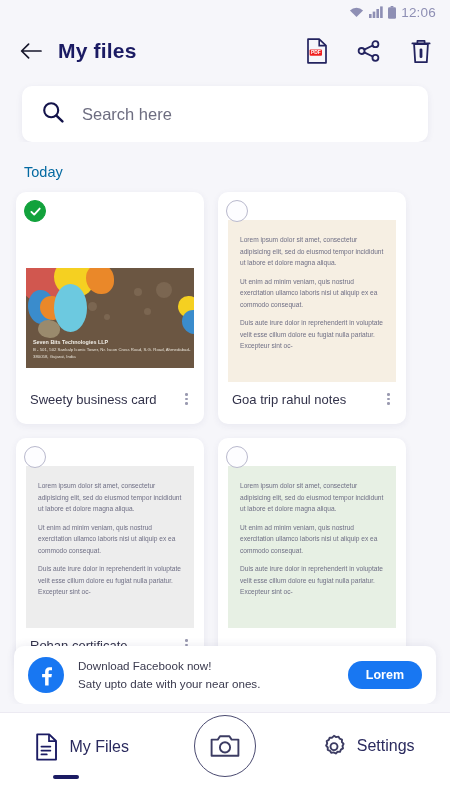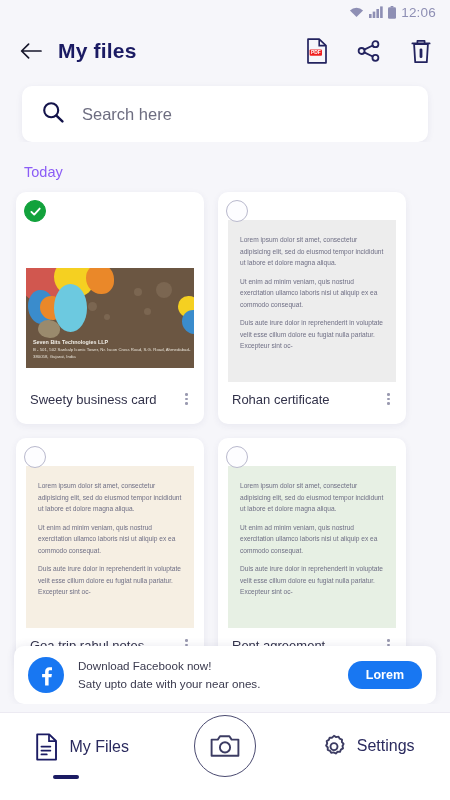--- a/index.html
+++ b/index.html
@@ -38,21 +38,21 @@
     justify-content: space-between;
   }
   .search-input {
     border: none; outline: none; background: transparent; flex: 1;
     font-family: "Liberation Sans", sans-serif; font-size: 16.5px; color: #3a3a50;
   }
   .search-input::placeholder { color: #6d6d80; }
 
   
   .content { padding: 0 16px; background: #f6f6fa; height: 562px; overflow: hidden; position: relative; }
-  .section-label { font-size: 14.5px; color: #8b5cf6; padding: 22px 8px 12px 8px; }
+  .section-label { font-size: 14.5px; color: #0369a1; padding: 22px 8px 12px 8px; }
 
   .grid { display: flex; flex-wrap: wrap; gap: 14px 14px; }
   .card {
     width: 188px; background: #fff; border-radius: 10px;
     box-shadow: 0 2px 7px rgba(60,60,110,.07);
     position: relative; padding: 10px 10px 8px 10px;
   }
   .sel {
     position: absolute; top: 8px; left: 8px; width: 22px; height: 22px;
     border-radius: 50%; z-index: 3; cursor: pointer;
@@ -222,67 +222,59 @@
           <div class="dots">
               <i></i>
               <i></i>
               <i></i>
             </div>
         </div>
       </div>
 
       <div class="card">
         <div class="sel off"></div>
+        <div class="thumb doc-thumb" style="background:#f6efe3;">
+          <p>Lorem ipsum dolor sit amet, consectetur adipisicing elit, sed do eiusmod tempor incididunt ut labore et dolore magna aliqua.</p>
+          <p>Ut enim ad minim veniam, quis nostrud exercitation ullamco laboris nisi ut aliquip ex ea commodo consequat.</p>
+          <p>Duis aute irure dolor in reprehenderit in voluptate velit esse cillum dolore eu fugiat nulla pariatur. Excepteur sint oc-</p>
+        </div>
+        <div class="card-foot">
+          <div class="card-name">Goa trip rahul notes</div>
+          <div class="dots">
+              <i></i>
+              <i></i>
+              <i></i>
+            </div>
+        </div>
+      </div>
+
+      <div class="card">
+        <div class="sel off"></div>
         <div class="thumb doc-thumb" style="background:#ededed;">
           <p>Lorem ipsum dolor sit amet, consectetur adipisicing elit, sed do eiusmod tempor incididunt ut labore et dolore magna aliqua.</p>
           <p>Ut enim ad minim veniam, quis nostrud exercitation ullamco laboris nisi ut aliquip ex ea commodo consequat.</p>
           <p>Duis aute irure dolor in reprehenderit in voluptate velit esse cillum dolore eu fugiat nulla pariatur. Excepteur sint oc-</p>
         </div>
         <div class="card-foot">
           <div class="card-name">Rohan certificate</div>
-          <div class="dots">
-              <i></i>
-              <i></i>
-              <i></i>
-            </div>
-        </div>
-      </div>
-
-      <div class="card">
-        <div class="sel off"></div>
-        <div class="thumb doc-thumb" style="background:#f6efe3;">
-          <p>Lorem ipsum dolor sit amet, consectetur adipisicing elit, sed do eiusmod tempor incididunt ut labore et dolore magna aliqua.</p>
-          <p>Ut enim ad minim veniam, quis nostrud exercitation ullamco laboris nisi ut aliquip ex ea commodo consequat.</p>
-          <p>Duis aute irure dolor in reprehenderit in voluptate velit esse cillum dolore eu fugiat nulla pariatur. Excepteur sint oc-</p>
-        </div>
-        <div class="card-foot">
-          <div class="card-name">Goa trip rahul notes</div>
           <div class="dots">
               <i></i>
               <i></i>
               <i></i>
             </div>
         </div>
       </div>
 
       <div class="card">
         <div class="sel off"></div>
         <div class="thumb doc-thumb" style="background:#e7f0e4;">
           <p>Lorem ipsum dolor sit amet, consectetur adipisicing elit, sed do eiusmod tempor incididunt ut labore et dolore magna aliqua.</p>
           <p>Ut enim ad minim veniam, quis nostrud exercitation ullamco laboris nisi ut aliquip ex ea commodo consequat.</p>
           <p>Duis aute irure dolor in reprehenderit in voluptate velit esse cillum dolore eu fugiat nulla pariatur. Excepteur sint oc-</p>
         </div>
-        <div class="card-foot">
-          <div class="card-name">Rent agreement</div>
-          <div class="dots">
-              <i></i>
-              <i></i>
-              <i></i>
-            </div>
-        </div>
       </div>
 
     </div>
 
     <div class="ad">
       <div class="fb-logo">
         <svg width="22" height="22" viewBox="0 0 22 22">
           <path d="M13.6 21.4v-8.2h2.8l.5-3.3h-3.3V7.8c0-.95.3-1.6 1.7-1.6h1.7V3.3c-.3-.04-1.4-.14-2.6-.14-2.6 0-4.3 1.55-4.3 4.4v2.35H7.1v3.3h3v8.19Z" fill="#fff"></path>
         </svg>
       </div>

